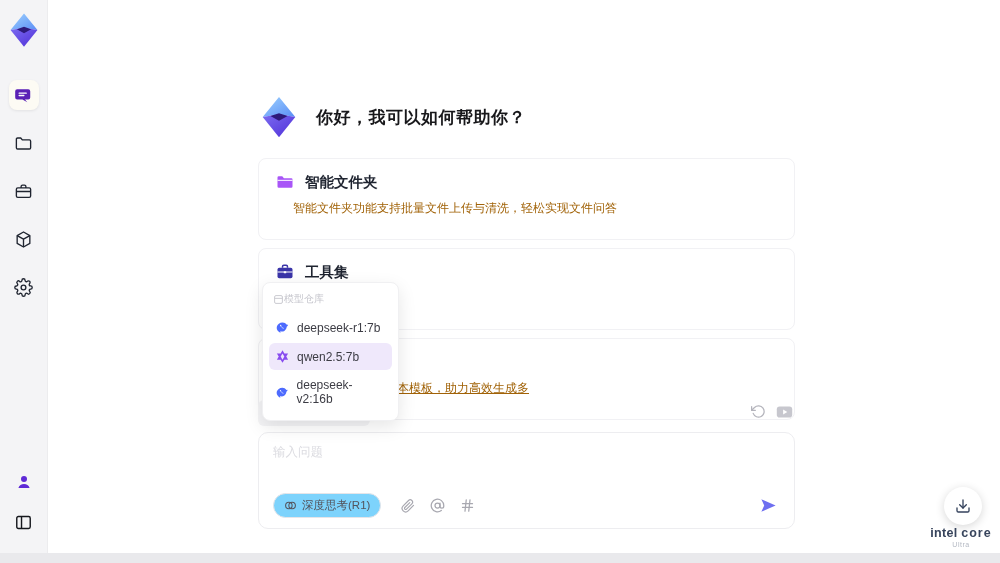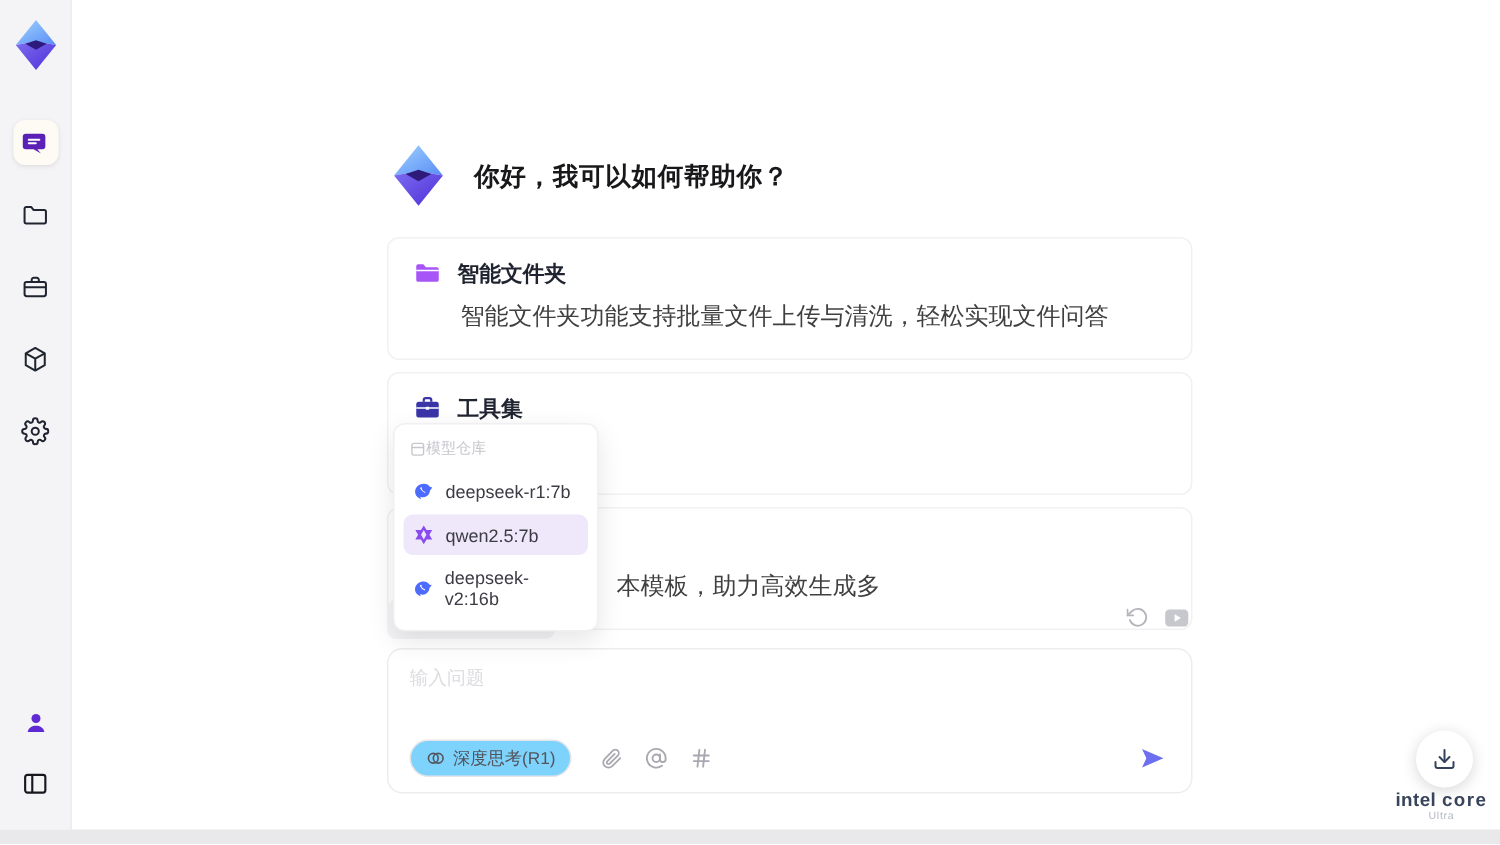--- a/index.html
+++ b/index.html
@@ -20,22 +20,22 @@
 
   
   .hero { position:absolute; left:256px; top:94px; display:flex; align-items:center; gap:14px;text-align:right; }
   .hero-title { font-size:17px; font-weight:700; color:#18181b; letter-spacing:.5px; }
 
   .cards { position:absolute; left:258px; top:158px; width:537px;
            display:grid; grid-template-columns:1fr; column-gap:12px; row-gap:8px; }
   .card { background:#fff; border:1px solid #f1f1f4; border-radius:8px; padding:13px 16px 12px 16px; min-height:82px; }
   .card-head { display:flex; align-items:center; gap:10px; }
   .card-title { font-size:14.5px; font-weight:700; color:#1f2430; }
-  .card-desc { margin-top:7px; margin-left:32px; font-size:16px; color:#404040; line-height:1.6; }
-  .card-desc.offset { padding-left:104px; white-space:nowrap; overflow:hidden; }
+  .card-desc { margin-top:7px; margin-left:18px; font-size:12px; color:#a16207; line-height:1.6; }
+  .card-desc.offset { padding-left:104px; white-space:nowrap; overflow:hidden;text-decoration:underline; }
 
   
   .dropdown { position:absolute; left:262px; top:282px; width:137px; z-index:30;
               background:#fff; border-radius:8px; border:1px solid #f0f0f2;
               box-shadow:0 6px 18px rgba(0,0,0,.10); padding:7px 6px 8px 6px; }
   .dd-header { display:flex; align-items:center; gap:0; padding:2px 4px 6px 4px;
                font-size:10px; color:#c6c6cd; }
   .dd-item { display:flex; align-items:center; gap:7px; padding:6px 6px; border-radius:6px;
              font-size:12px; color:#3c3c44; cursor:pointer; margin-top:2px; }
   .dd-item.selected { background:var(--selection,#efe8fb); }

